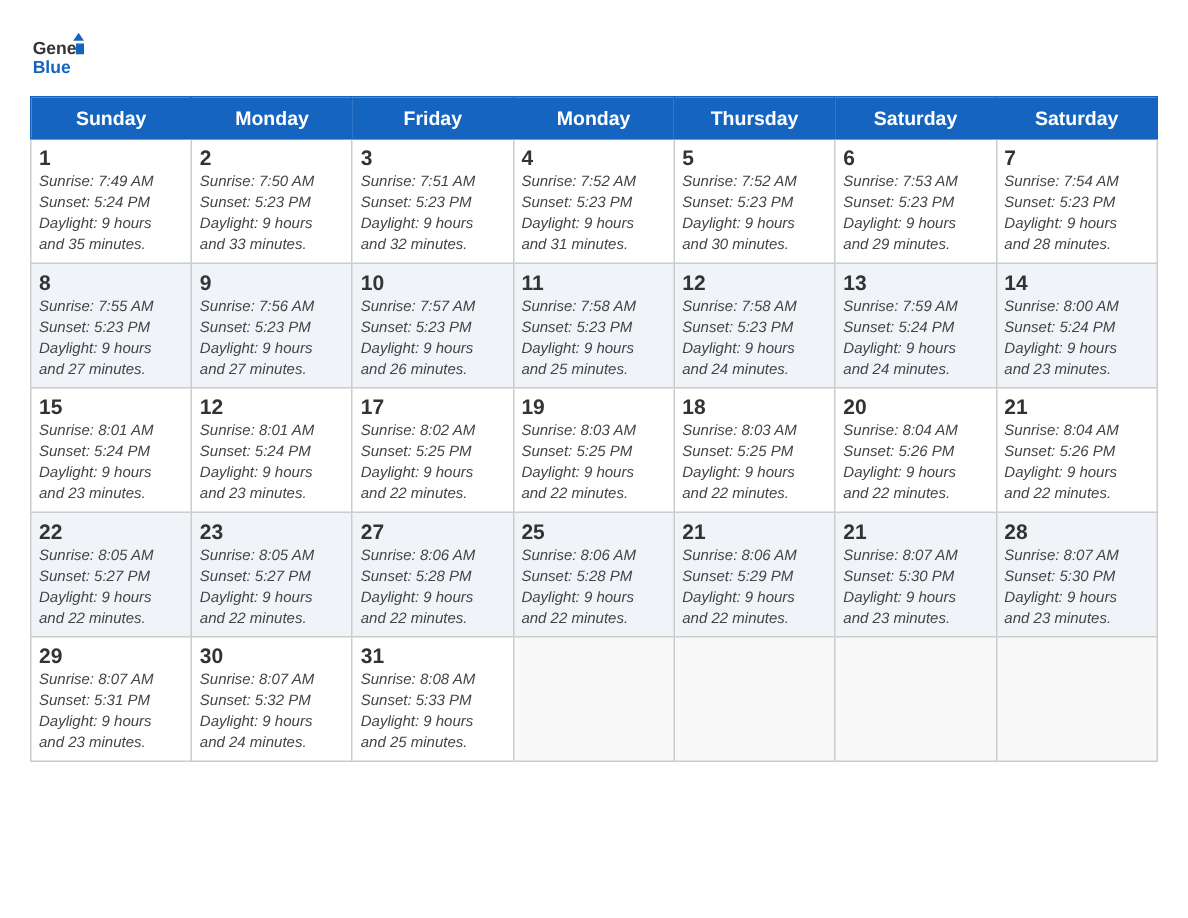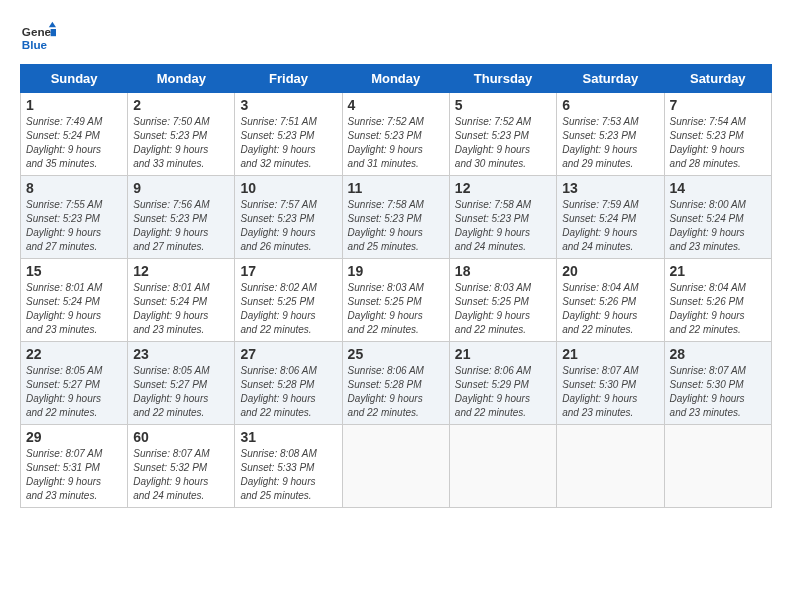--- a/index.html
+++ b/index.html
@@ -231,21 +231,21 @@
           <span class="day-number">28</span>
           <div class="day-info">Sunrise: 8:07 AM<br>Sunset: 5:30 PM<br>Daylight: 9 hours<br>and 23 minutes.</div>
         </td>
       </tr>
       <tr>
         <td>
           <span class="day-number">29</span>
           <div class="day-info">Sunrise: 8:07 AM<br>Sunset: 5:31 PM<br>Daylight: 9 hours<br>and 23 minutes.</div>
         </td>
         <td>
-          <span class="day-number">60</span>
+          <span class="day-number">30</span>
           <div class="day-info">Sunrise: 8:07 AM<br>Sunset: 5:32 PM<br>Daylight: 9 hours<br>and 24 minutes.</div>
         </td>
         <td>
           <span class="day-number">31</span>
           <div class="day-info">Sunrise: 8:08 AM<br>Sunset: 5:33 PM<br>Daylight: 9 hours<br>and 25 minutes.</div>
         </td>
         <td class="empty"></td>
         <td class="empty"></td>
         <td class="empty"></td>
         <td class="empty"></td>

